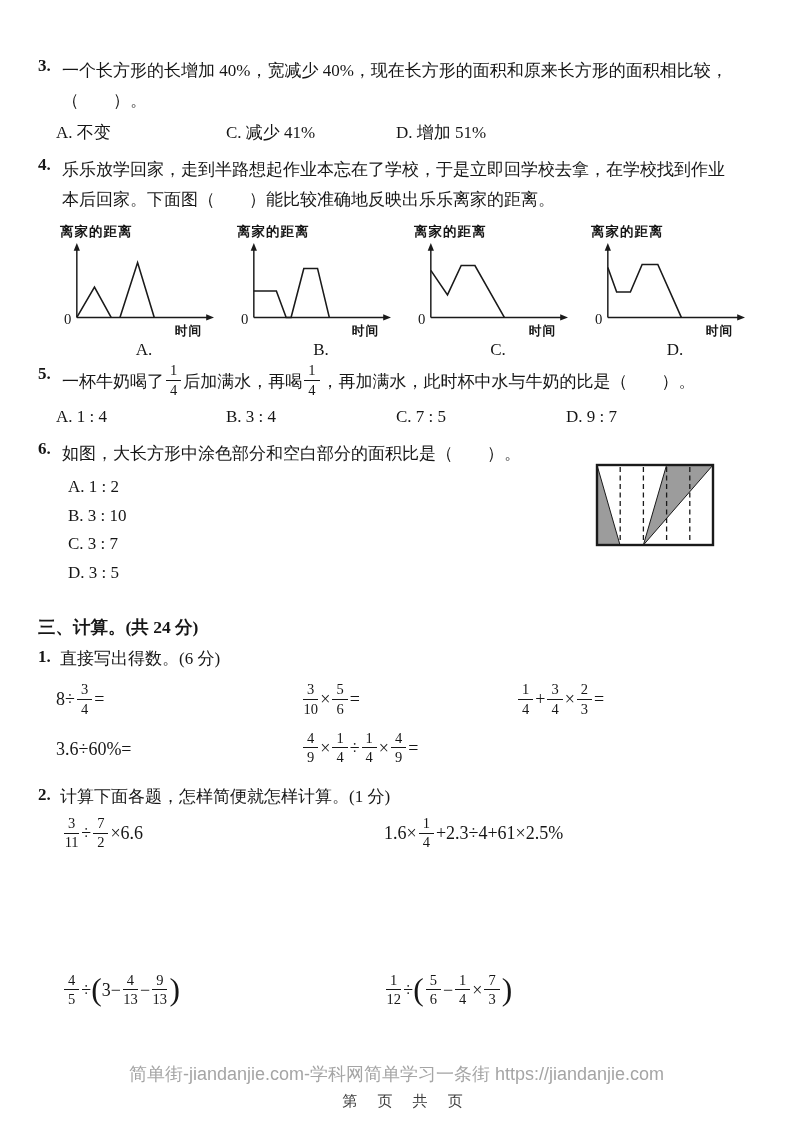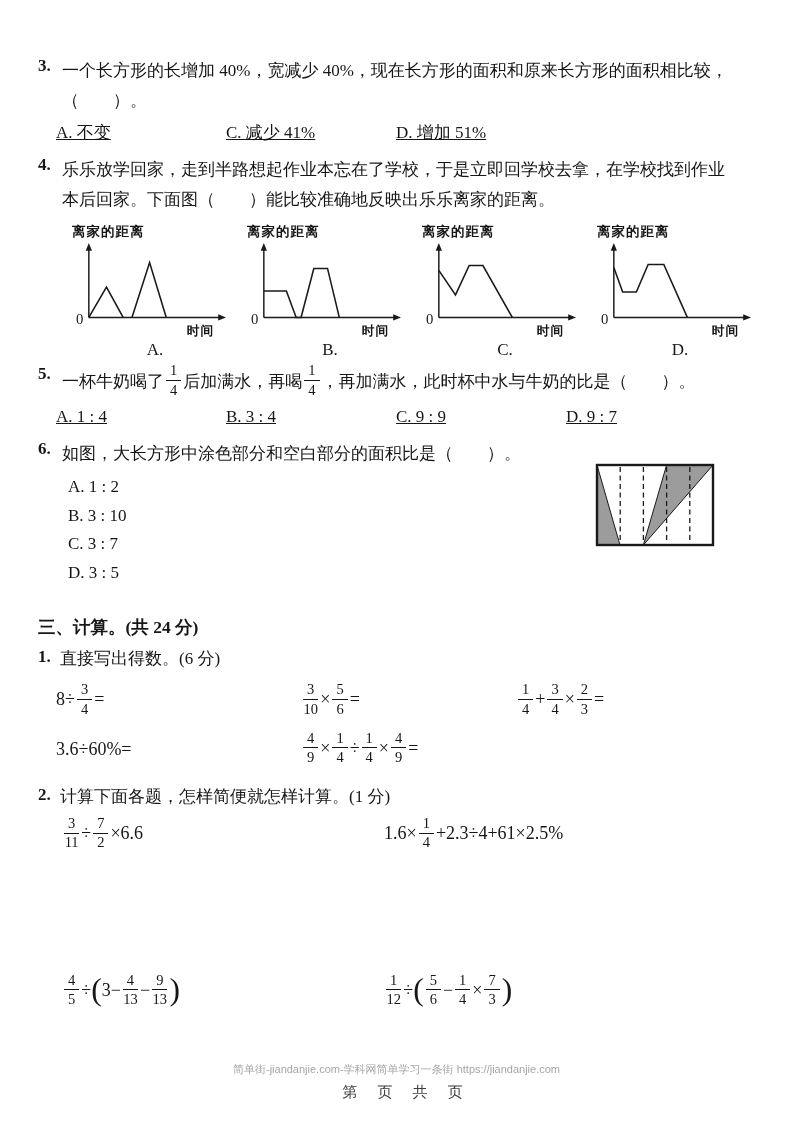--- a/index.html
+++ b/index.html
@@ -7,24 +7,24 @@
   .page {
     position:relative; width:793px; height:1122px; background:#fff;
     font-family:"Liberation Serif","DejaVu Serif",serif;
     color:#161616; overflow:hidden;
   }
   .content { padding:56px 28px 0 38px; font-size:17px; }
   .q { position:relative; padding-left:24px; margin-bottom:6px; }
   .qnum { position:absolute; left:0; top:0; font-weight:700; }
   .q-text { line-height:1.75; }
   .opt-row { display:flex; margin:4px 0 10px -6px; line-height:1.5; }
-  .opt-row .opt { width:170px;text-decoration:underline; }
-
-  
-  .graphs { display:flex; gap:5px; margin:8px 0 4px 32px; }
+  .opt-row .opt { width:170px; }
+
+  
+  .graphs { display:flex; gap:5px; margin:8px 0 4px 20px; }
   .graph { width:172px; }
   .graph-ylabel { font-size:13.5px; font-weight:700; letter-spacing:1px; margin-left:2px; }
   svg.plot { width:168px; height:98px; display:block; }
   .axes line { stroke:#1a1a1a; stroke-width:1.5; }
   .axes polygon { fill:#1a1a1a; }
   svg.plot text { font-family:"Liberation Serif","DejaVu Serif",serif; fill:#161616; }
   text.origin { font-size:15px; }
   text.xlab { font-size:13px; font-weight:700; letter-spacing:1px; }
   .graph-label { text-align:center; font-size:17px; margin-top:1px; }
 
@@ -52,21 +52,21 @@
   .calc-row .c2 { width:215px; }
   .calc-row .c3 { flex:1; }
   .work-row { display:flex; align-items:center; margin-left:24px; font-size:18px; }
   .work-row .w1 { width:322px; }
   .work-row.first { margin-top:10px; }
   .work-row.second { margin-top:122px; }
 
   
   .footer { position:absolute; left:0; right:0; top:1062px; text-align:center;
             font-family:"Liberation Sans","DejaVu Sans",sans-serif; }
-  .footer-link { color:#a5a5a5; font-size:11px; }
+  .footer-link { color:#a5a5a5; font-size:18px; }
   .footer-page { color:#3d3d3d; font-size:15px; letter-spacing:8px; margin-top:6px;padding-left:20px; }
 </style>
 </head>
 <body>
 
 <div class="page">
   <div class="content">
 
     <div class="q">
       <span class="qnum">3.</span>
@@ -156,21 +156,21 @@
         <div class="graph-label">D.</div>
       </div>
     </div>
 
     <div class="q">
       <span class="qnum">5.</span>
       <div class="q5-line expr">一杯牛奶喝了<span class="frac"><span class="num">1</span><span class="den">4</span></span>后加满水，再喝<span class="frac"><span class="num">1</span><span class="den">4</span></span>，再加满水，此时杯中水与牛奶的比是（　　）。</div>
       <div class="opt-row">
         <span class="opt">A. 1 : 4</span>
         <span class="opt">B. 3 : 4</span>
-        <span class="opt">C. 9 : 9</span>
+        <span class="opt">C. 7 : 5</span>
         <span class="opt">D. 9 : 7</span>
       </div>
     </div>
 
     <div class="q q6">
       <span class="qnum">6.</span>
       <div class="q-text">如图，大长方形中涂色部分和空白部分的面积比是（　　）。</div>
       <div class="q6-opts">
         <div>A. 1 : 2</div>
         <div>B. 3 : 10</div>

